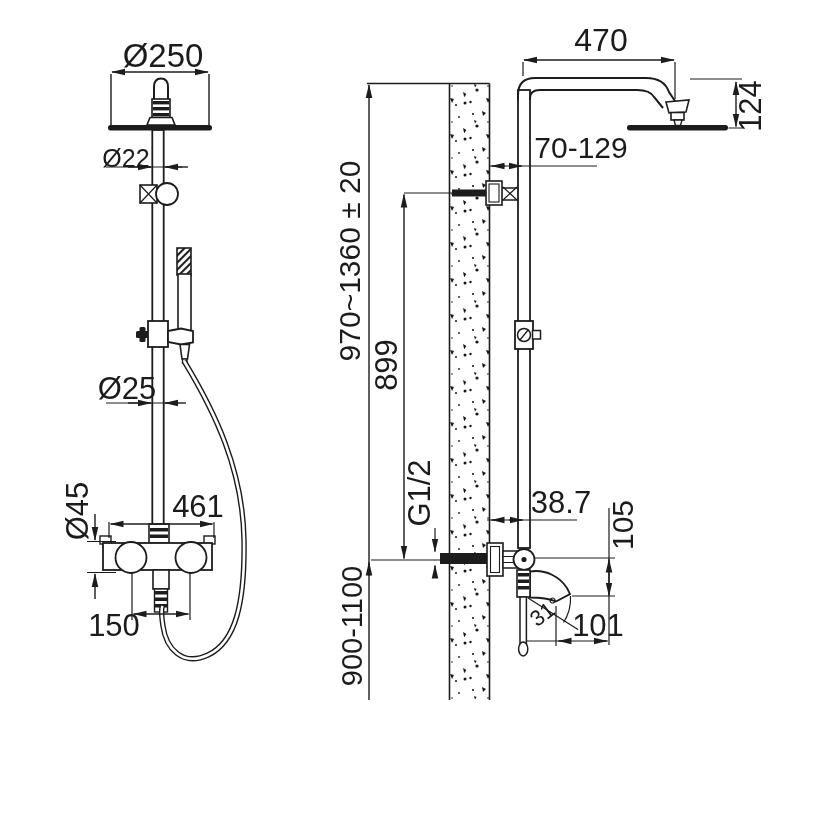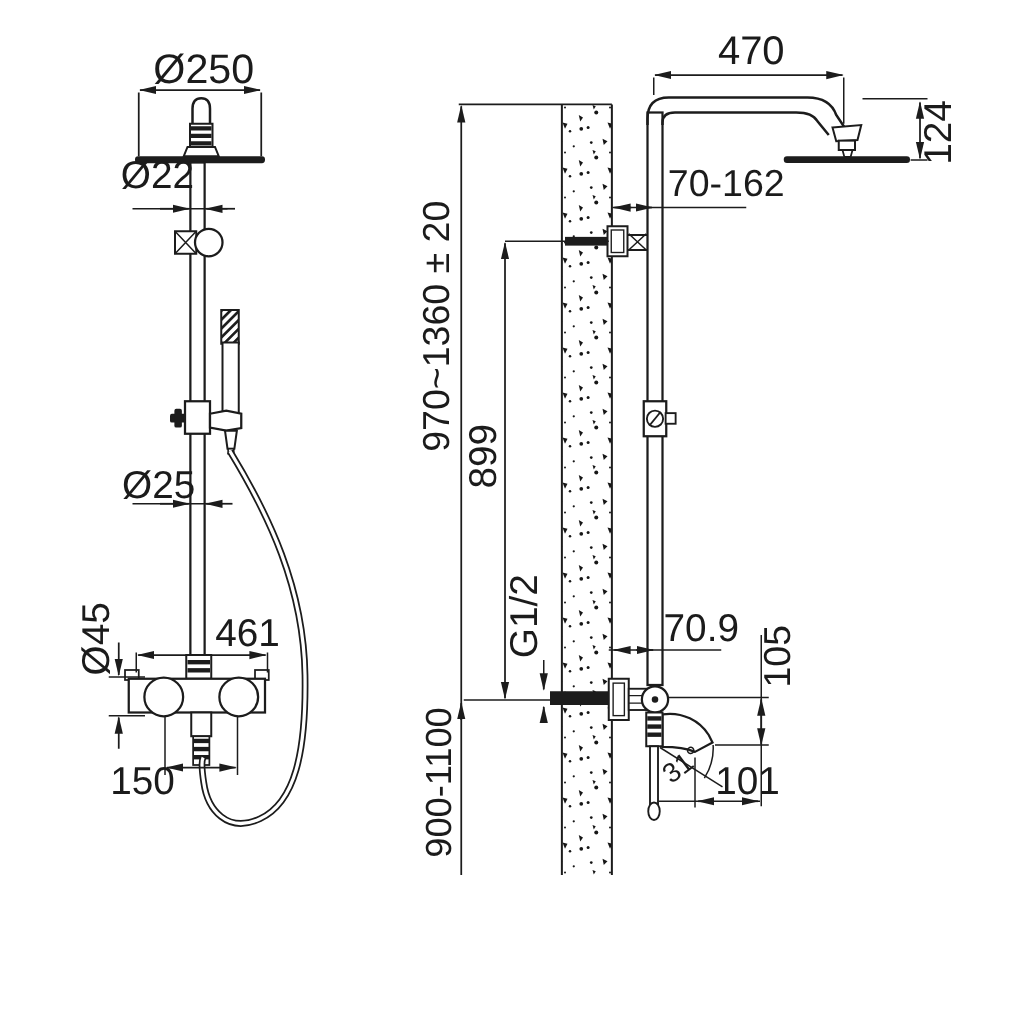--- a/index.html
+++ b/index.html
@@ -222,31 +222,31 @@
 
       <line x1="527" y1="641" x2="608" y2="641" stroke-width="1.2"></line>
       <line x1="570" y1="641" x2="558.5" y2="641" marker-end="url(#ar)"></line>
       <line x1="595" y1="641" x2="606.5" y2="641" marker-end="url(#ar)"></line>
       <path d="M556,606 V646" stroke-width="1.2"></path>
     </g>
   </g>
 </svg>
 
   <div class="dim" style="left:163px;top:55px;font-size:33px;">Ø250</div>
-  <div class="dim" style="left:126px;top:140px;font-size:31px;">Ø22</div>
+  <div class="dim" style="left:126px;top:158px;font-size:25px;">Ø22</div>
   <div class="dim" style="left:127px;top:388px;font-size:31px;">Ø25</div>
   <div class="dim vert" style="left:77px;top:511px;font-size:31px;">Ø45</div>
   <div class="dim" style="left:198px;top:506px;font-size:31px;">461</div>
   <div class="dim" style="left:114px;top:625px;font-size:31px;text-align:right;">150</div>
 
   <div class="dim" style="left:601px;top:40px;font-size:32px;">470</div>
   <div class="dim vert" style="left:750px;top:106px;font-size:31px;">124</div>
-  <div class="dim" style="left:581px;top:148px;font-size:30px;">70-162</div>
+  <div class="dim" style="left:581px;top:148px;font-size:30px;">70-129</div>
   <div class="dim vert" style="left:350px;top:261px;font-size:30px;">970~1360 ± 20</div>
   <div class="dim vert" style="left:386px;top:365px;font-size:31px;">899</div>
   <div class="dim vert" style="left:419px;top:493px;font-size:31px;">G1/2</div>
-  <div class="dim" style="left:561px;top:502px;font-size:31px;">70.9</div>
+  <div class="dim" style="left:561px;top:502px;font-size:31px;">38.7</div>
   <div class="dim vert" style="left:623px;top:525px;font-size:30px;">105</div>
   <div class="dim vert" style="left:352px;top:626px;font-size:29px;">900-1100</div>
   <div class="dim" style="left:598px;top:625px;font-size:31px;text-align:right;">101</div>
   <div class="dim angle" style="left:546px;top:612px;font-size:22px;">31°</div>
 
 </div>
 
 </body></html>

